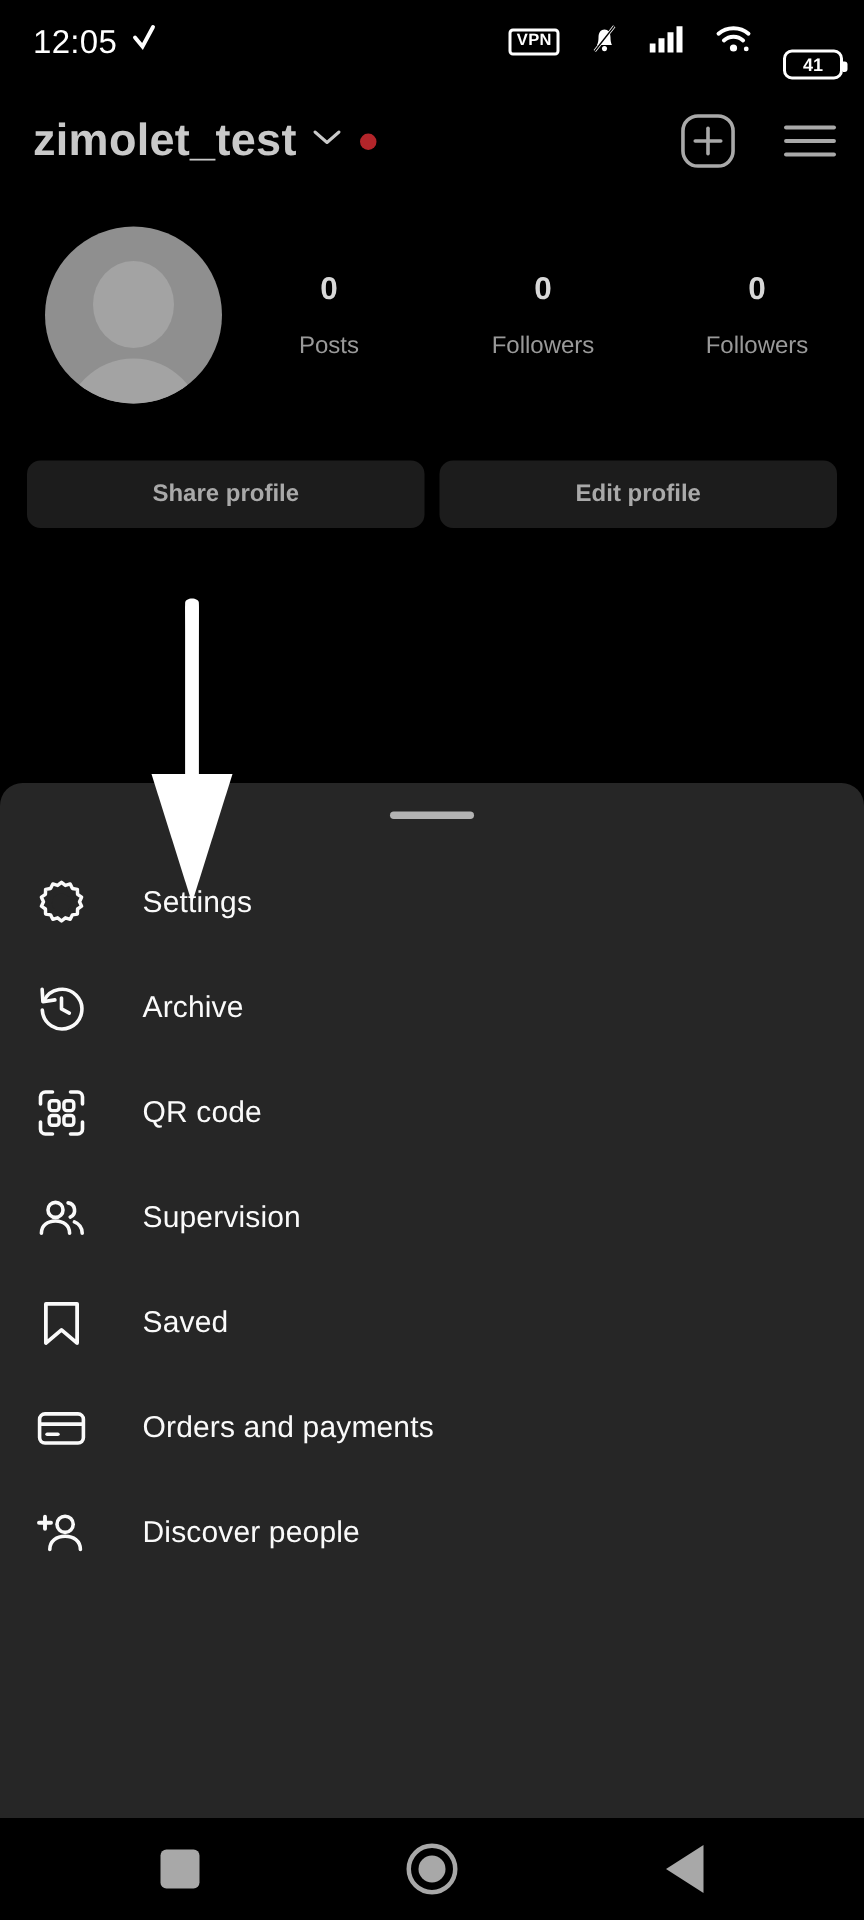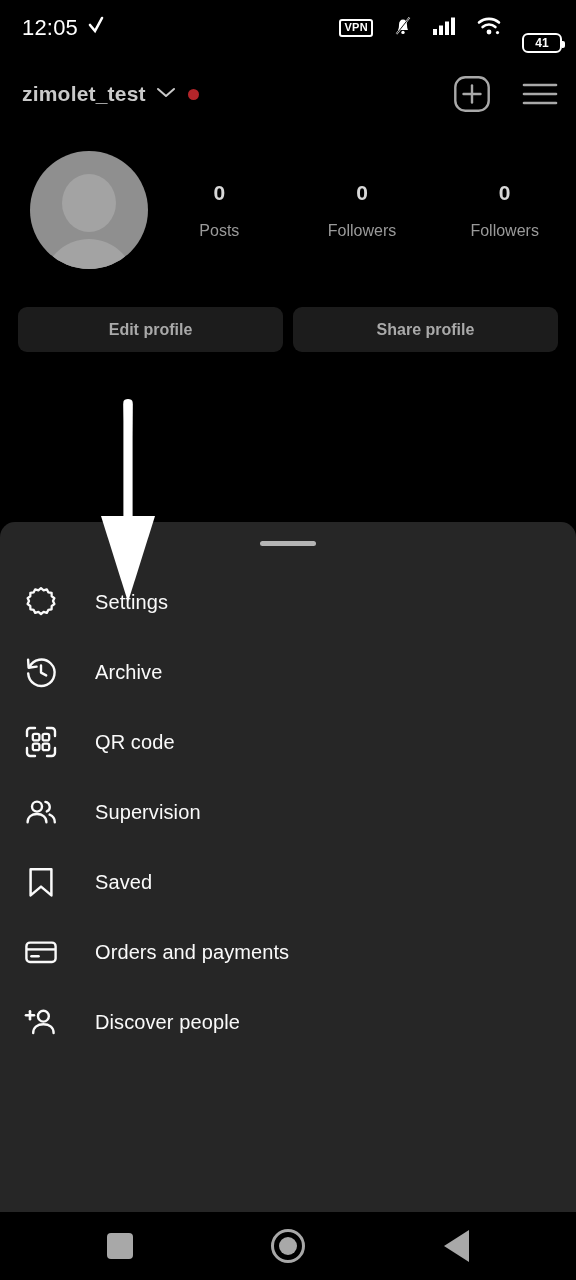--- a/index.html
+++ b/index.html
@@ -34,21 +34,21 @@
   .batt::after {
     content:""; position:absolute; right:-5px; top:6px;
     width:3px; height:7px; background:#fff; border-radius:0 2px 2px 0;
   }
 
   
   .appbar {
     position:absolute; top:56px; left:0; width:576px; height:76px;
     display:flex; align-items:center; padding:0 18px 0 22px;
   }
-  .username { color:#c9c9c9; font-size:21px; font-weight:700; letter-spacing:.2px; }
+  .username { color:#c9c9c9; font-size:30px; font-weight:700; letter-spacing:.2px; }
   .chev { margin-left:10px; }
   .reddot { width:11px; height:11px; border-radius:50%; background:#b3252a; margin-left:12px; }
   .appbar-spacer { flex:1; }
   .hdr-icon { display:flex; align-items:center; justify-content:center; }
   .hdr-icon.plus { margin-right:32px; }
 
   
   .profile {
     position:absolute; top:145px; left:0; width:576px; height:130px;
     display:flex; align-items:center;
@@ -205,22 +205,22 @@
         <div class="stat-lbl">Followers</div>
       </div>
       <div class="stat">
         <div class="stat-num">0</div>
         <div class="stat-lbl">Followers</div>
       </div>
     </div>
   </div>
 
   <div class="actions">
+    <div class="act-btn">Share profile</div>
     <div class="act-btn">Edit profile</div>
-    <div class="act-btn">Share profile</div>
   </div>
 
   <div class="sheet">
     <div class="handle"></div>
     <div class="menu">
 
       <div class="menu-item">
         <span class="mi-icon">
           <svg width="34" height="34" viewBox="0 0 34 34">
             <path d="M17 3.2 l2.6 2.1 3.2 -1 1.5 3 3.3 .6 .1 3.3 2.7 1.9 -1.4 3 1.4 3 -2.7 1.9 -.1 3.3 -3.3 .6 -1.5 3 -3.2 -1 -2.6 2.1 -2.6 -2.1 -3.2 1 -1.5 -3 -3.3 -.6 -.1 -3.3 -2.7 -1.9 1.4 -3 -1.4 -3 2.7 -1.9 .1 -3.3 3.3 -.6 1.5 -3 3.2 1 z" fill="none" stroke="#fafafa" stroke-width="2.3" stroke-linejoin="round"></path>

